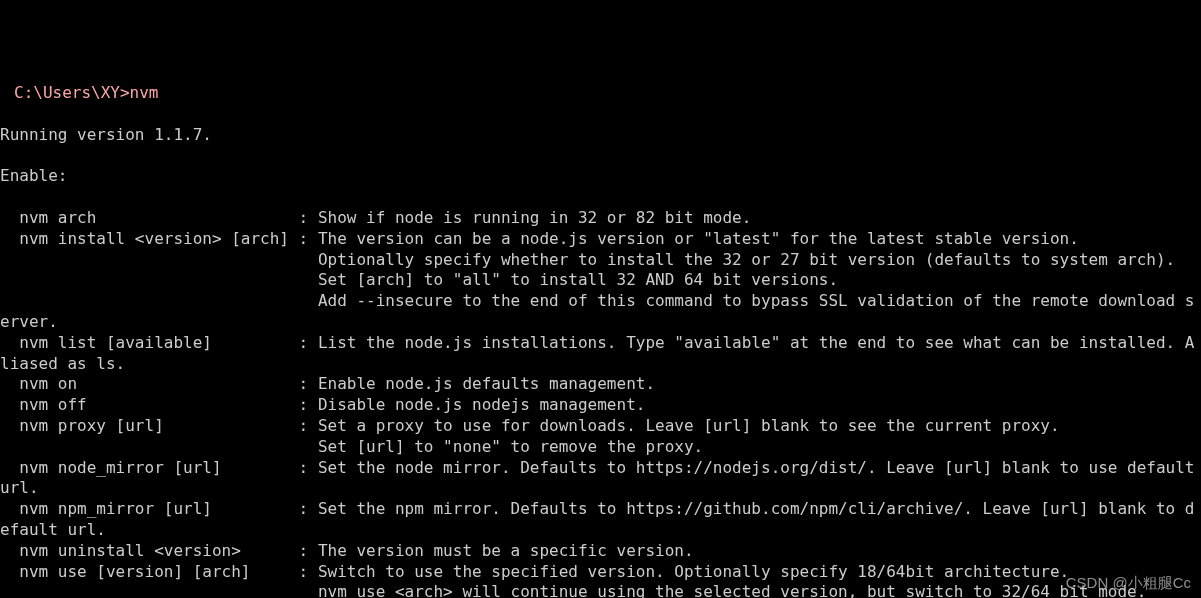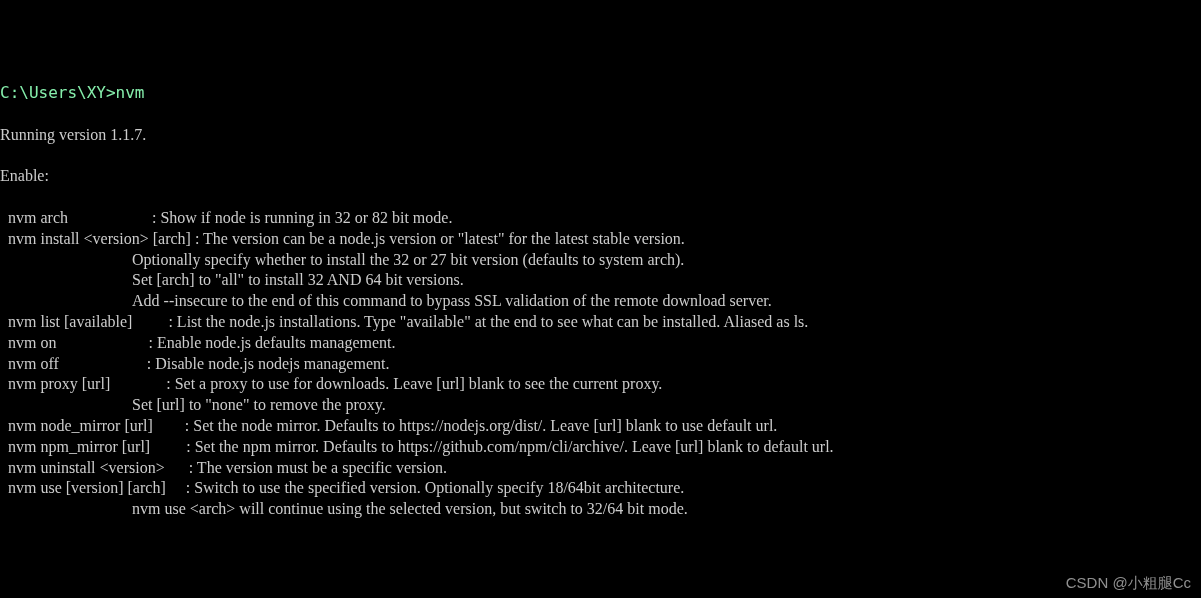--- a/index.html
+++ b/index.html
@@ -17,25 +17,25 @@
       height: 598px;
       overflow: hidden;
       white-space: pre-wrap;
       word-break: break-all;
       position: relative;
     }
     .terminal {
       padding: 0;
     }
     .prompt-line {
-      color: #86efac;
+      color: #fca5a5;
+      padding-left: 14px;
     }
     .output {
       color: #cccccc;
-      font-family: Liberation Serif, serif;
     }
     .watermark {
       position: absolute;
       bottom: 6px;
       right: 10px;
       color: #aaaaaa;
       font-size: 15px;
       font-family: "Microsoft YaHei", sans-serif;
       opacity: 0.85;
       text-align: center;

